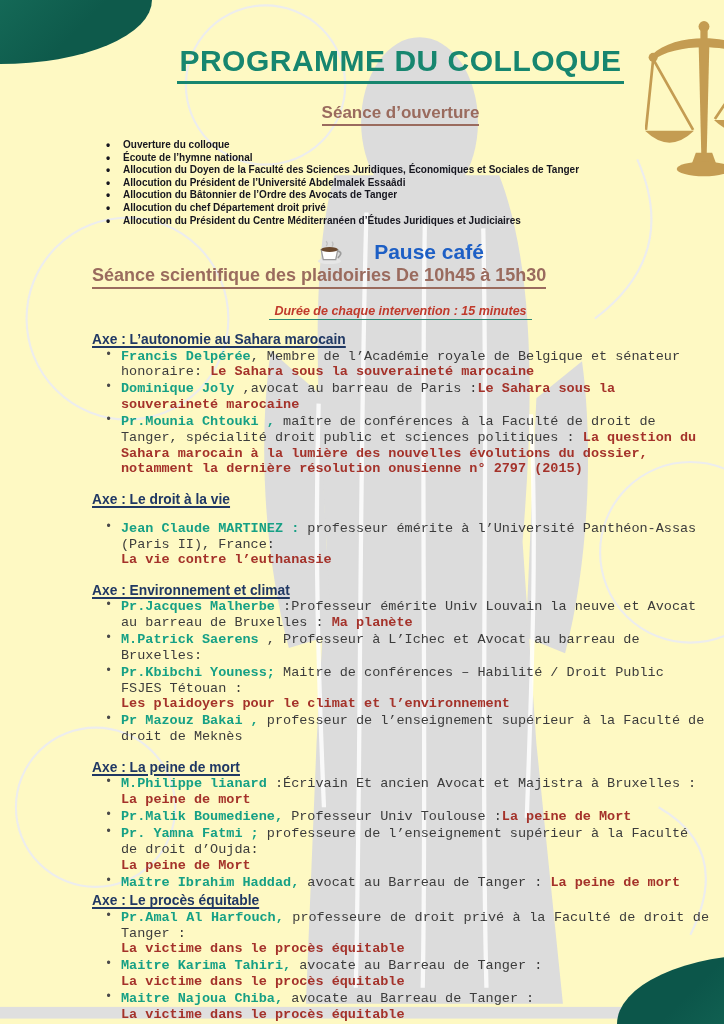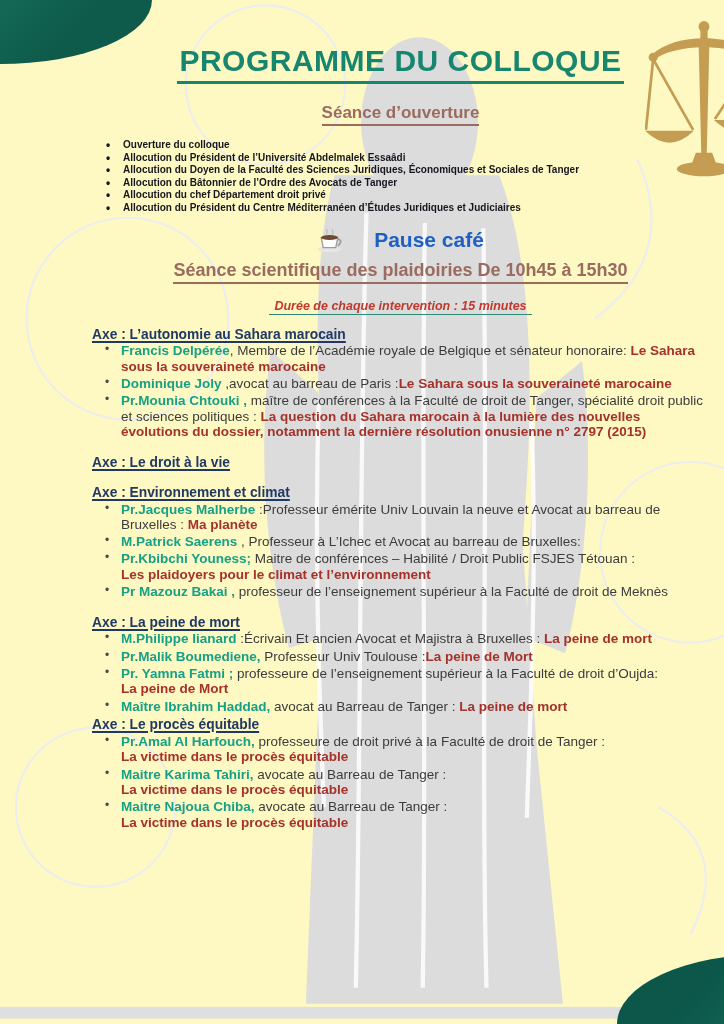--- a/index.html
+++ b/index.html
@@ -39,38 +39,38 @@
   .opening-list li {
     position:relative; padding-left:19px; margin:1px 0;
     color:#16161f; font-weight:bold; font-size:10px; line-height:1.16;
   }
   .opening-list li::before { content:"•"; position:absolute; left:2px; top:0; font-size:12px; }
   .pause-wrap { margin-top:13px; text-align:center; }
   .pause-label {
     color:#1D5FC5; font-size:21px; font-weight:bold; vertical-align:middle;margin-left:24px;
   }
   .coffee { vertical-align:middle; margin-right:3px; }
-  .sci-wrap { margin-top:7px; text-align:center; }
+  .sci-wrap { text-align:left; }
   .sci-h {
     display:inline-block; color:#9A6B5E; font-size:18px; font-weight:bold;
     border-bottom:2px solid #9A6B5E; padding-bottom:1px;
   }
   .note-wrap { margin-top:12px; text-align:center; }
   .duration-note {
     display:inline-block; color:#C0392B; font-size:12.5px; font-weight:bold; font-style:italic;
     border-bottom:1.5px solid #2E8B74; padding:0 5px 1px 5px;
   }
   .axe { margin-top:12px; }
   .axe-gap-lg { margin-top:15px; }
   .axe-heading {
     color:#203864; font-size:13.8px; font-weight:bold;
     text-decoration:underline; text-decoration-thickness:1.5px; text-underline-offset:2px;
     margin:0 0 1px 0;
   }
-  .talks { padding-left:10px; }
+  .talks { padding-left:10px;font-family:Liberation Mono, monospace; }
   .talks li {
     position:relative; padding-left:19px; margin:1.5px 0;
     font-size:13.5px; line-height:1.16; color:#3C3C3C;
   }
   .talks li::before { content:"•"; position:absolute; left:3px; top:0; color:#4a4a4a; font-size:12px; }
   .spaced-list { margin-top:12px; }
   .gap-after { margin-bottom:14px; }
   .speaker { color:#16A085; font-weight:bold; }
   .topic { color:#A4322A; font-weight:bold; }
   .topic-block { display:block; }
@@ -138,22 +138,23 @@
     <div class="title-wrap">
       <span class="page-title">PROGRAMME DU COLLOQUE</span>
     </div>
 
     <div class="ouverture-wrap">
       <span class="session-h">Séance d’ouverture</span>
     </div>
 
     <ul class="opening-list">
       <li>Ouverture du colloque</li>
+      <li>Écoute de l’hymne national</li>
+      <li>Allocution du Doyen de la Faculté des Sciences Juridiques, Économiques et Sociales de Tanger</li>
       <li>Allocution du Président de l’Université Abdelmalek Essaâdi</li>
-      <li>Allocution du Doyen de la Faculté des Sciences Juridiques, Économiques et Sociales de Tanger</li>
       <li>Allocution du Bâtonnier de l’Ordre des Avocats de Tanger</li>
       <li>Allocution du chef Département droit privé</li>
       <li>Allocution du Président du Centre Méditerranéen d’Études Juridiques et Judiciaires</li>
     </ul>
 
     <div class="pause-wrap">
       <svg class="coffee" width="30" height="26" viewBox="0 0 36 30" aria-hidden="true">
         <ellipse cx="15" cy="26" rx="14" ry="3.5" fill="#E6E6E6"></ellipse>
         <path d="M25,14 q7,1.5 0,8" stroke="#9B9B9B" stroke-width="2" fill="none"></path>
         <path d="M5,12 L25,12 L22.5,24 L7.5,24 Z" fill="#FFFFFF" stroke="#9B9B9B" stroke-width="1.5"></path>
@@ -174,20 +175,23 @@
       <h3 class="axe-heading">Axe : L’autonomie au Sahara marocain</h3>
       <ul class="talks">
         <li><span class="speaker">Francis Delpérée</span><span>, Membre de l’Académie royale de Belgique et sénateur honoraire: </span><span class="topic">Le Sahara sous la souveraineté marocaine</span></li>
         <li><span class="speaker">Dominique Joly </span><span>,avocat au barreau de Paris :</span><span class="topic">Le Sahara sous la souveraineté marocaine</span></li>
         <li><span class="speaker">Pr.Mounia Chtouki , </span><span>maître de conférences à la Faculté de droit de Tanger, spécialité droit public et sciences politiques : </span><span class="topic">La question du Sahara marocain à la lumière des nouvelles évolutions du dossier, notamment la dernière résolution onusienne n° 2797 (2015)</span></li>
       </ul>
     </section>
 
     <section class="axe axe-gap-lg">
       <h3 class="axe-heading gap-after">Axe : Le droit à la vie</h3>
+      <ul class="talks spaced-list gap-after">
+        <li><span class="speaker">Jean Claude MARTINEZ : </span><span>professeur émérite à l’Université Panthéon-Assas (Paris II), France: </span><span class="topic topic-block">La vie contre l’euthanasie</span></li>
+      </ul>
     </section>
 
     <section class="axe axe-gap-lg">
       <h3 class="axe-heading">Axe : Environnement et climat</h3>
       <ul class="talks">
         <li><span class="speaker">Pr.Jacques Malherbe </span><span>:Professeur émérite Univ Louvain la neuve et Avocat au barreau de Bruxelles : </span><span class="topic">Ma planète</span></li>
         <li><span class="speaker">M.Patrick Saerens </span><span>, Professeur à L’Ichec et Avocat au barreau de Bruxelles: </span></li>
         <li><span class="speaker">Pr.Kbibchi Youness; </span><span>Maitre de conférences – Habilité / Droit Public FSJES Tétouan : </span><span class="topic topic-block">Les plaidoyers pour le climat et l’environnement</span></li>
         <li><span class="speaker">Pr Mazouz Bakai , </span><span>professeur de l’enseignement supérieur à la Faculté de droit de Meknès </span></li>
       </ul>

